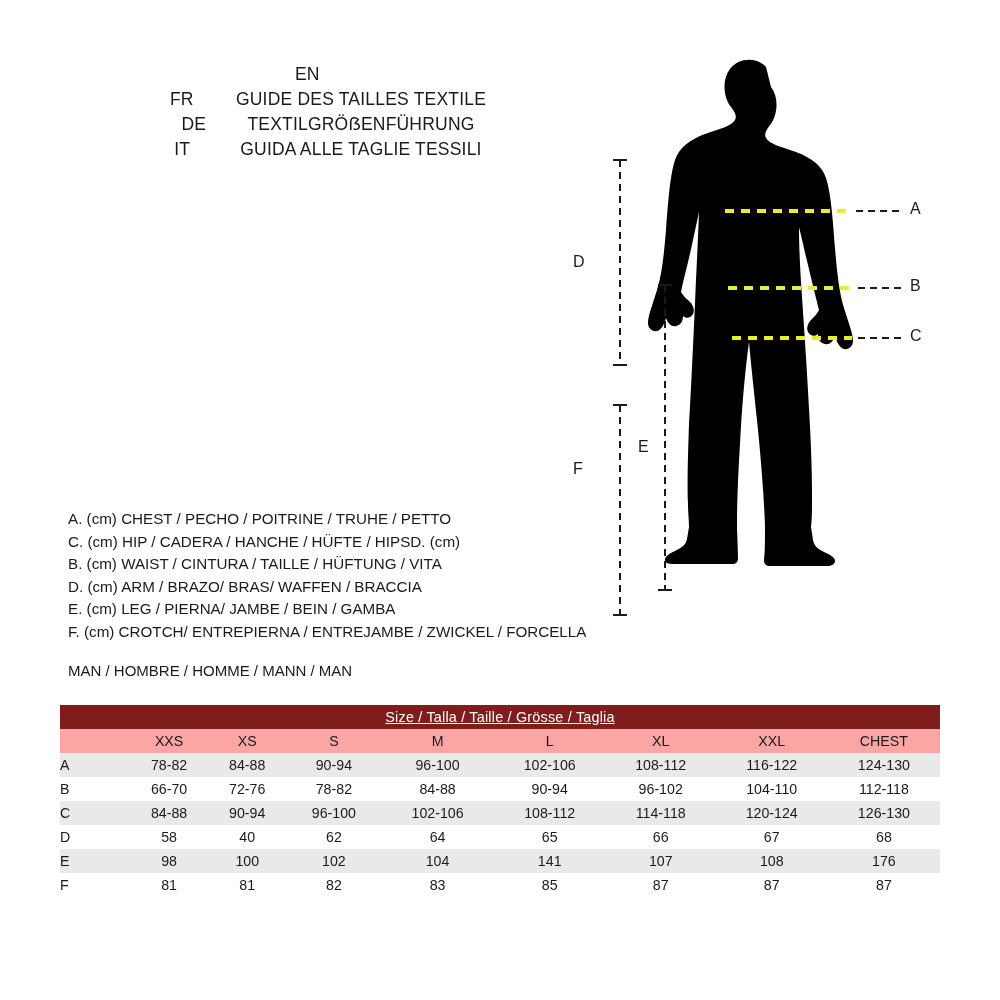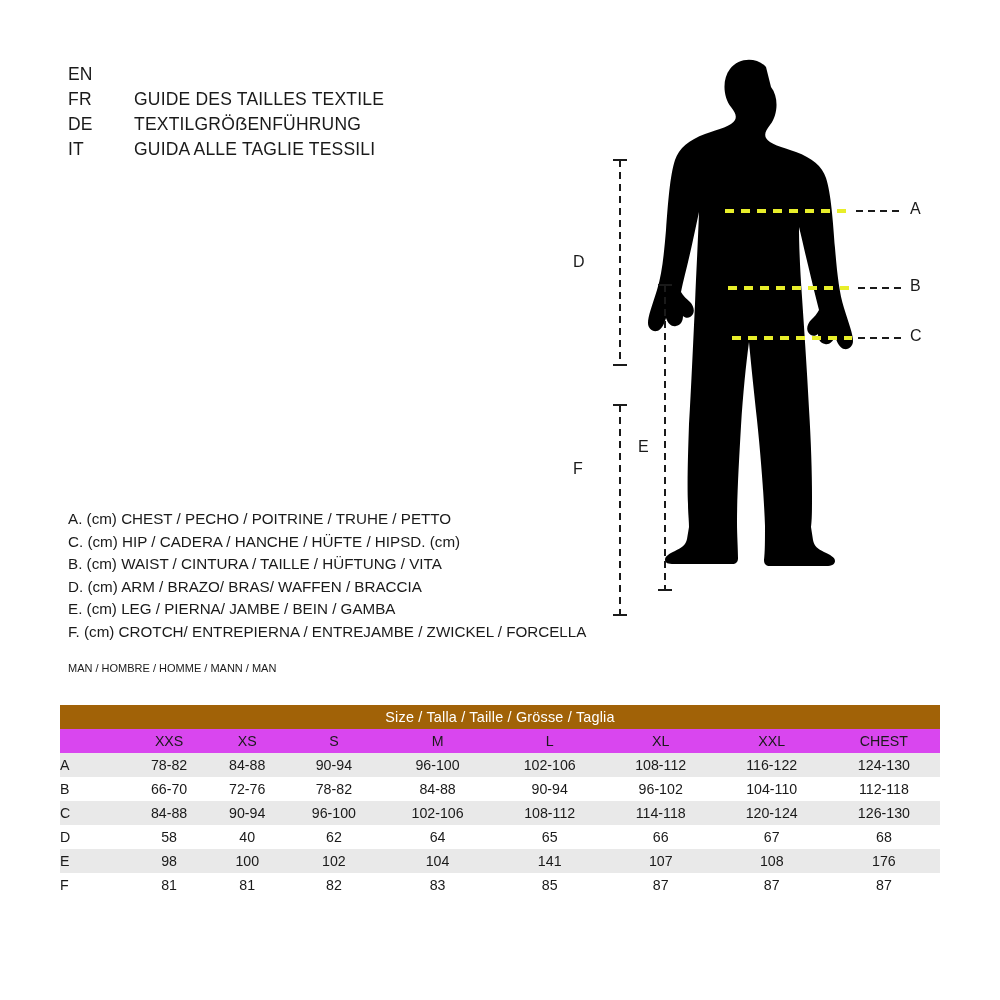--- a/index.html
+++ b/index.html
@@ -23,20 +23,21 @@
     top: 62px;
     width: 520px;
   }
   .title-row {
     display: flex;
     align-items: baseline;
     line-height: 25px;
     height: 25px;
     font-size: 17.5px;
     letter-spacing: 0.2px;
+    justify-content: center;
   }
   .title-lang {
     width: 66px;
     flex: 0 0 66px;
     color: #1a1a1a;
   }
   .title-text {
     color: #1a1a1a;
   }
 
@@ -51,21 +52,21 @@
     font-size: 15.2px;
     line-height: 22.5px;
     height: 22.5px;
     white-space: nowrap;
     color: #1a1a1a;
   }
   #gender-label {
     position: absolute;
     left: 68px;
     top: 662px;
-    font-size: 11px;
+    font-size: 15px;
     color: #1a1a1a;
     white-space: nowrap;
   }
 
   
   #size-table {
     position: absolute;
     left: 60px;
     top: 705px;
     width: 880px;
@@ -73,38 +74,39 @@
     font-size: 14.2px;
     color: #1a1a1a;
   }
   #size-table td, #size-table th {
     padding: 0;
     height: 24px;
     font-weight: normal;
     text-align: center;
   }
   .hdr-band td {
-    background: #a16207;
+    background: #7f1d1d;
     color: #ffffff;
     height: 26px;
+    text-decoration: underline;
   }
   .hdr-band td.hdr-title {
     text-align: left;
     padding-left: 10px;
     font-size: 14.4px;
     letter-spacing: 0.2px;
   }
   .row-shade td { background: #e9e9e9; }
   .row-plain td { background: #ffffff; }
   .col-label {
     text-align: left !important;
     padding-left: 10px;
     width: 70px;
   }
-  .size-head td { background: #d946ef; }
+  .size-head td { background: #fca5a5; }
 
   
   #figure-area {
     position: absolute;
     left: 560px;
     top: 20px;
     width: 420px;
     height: 650px;
   }
   #figure-area svg { display: block; }

